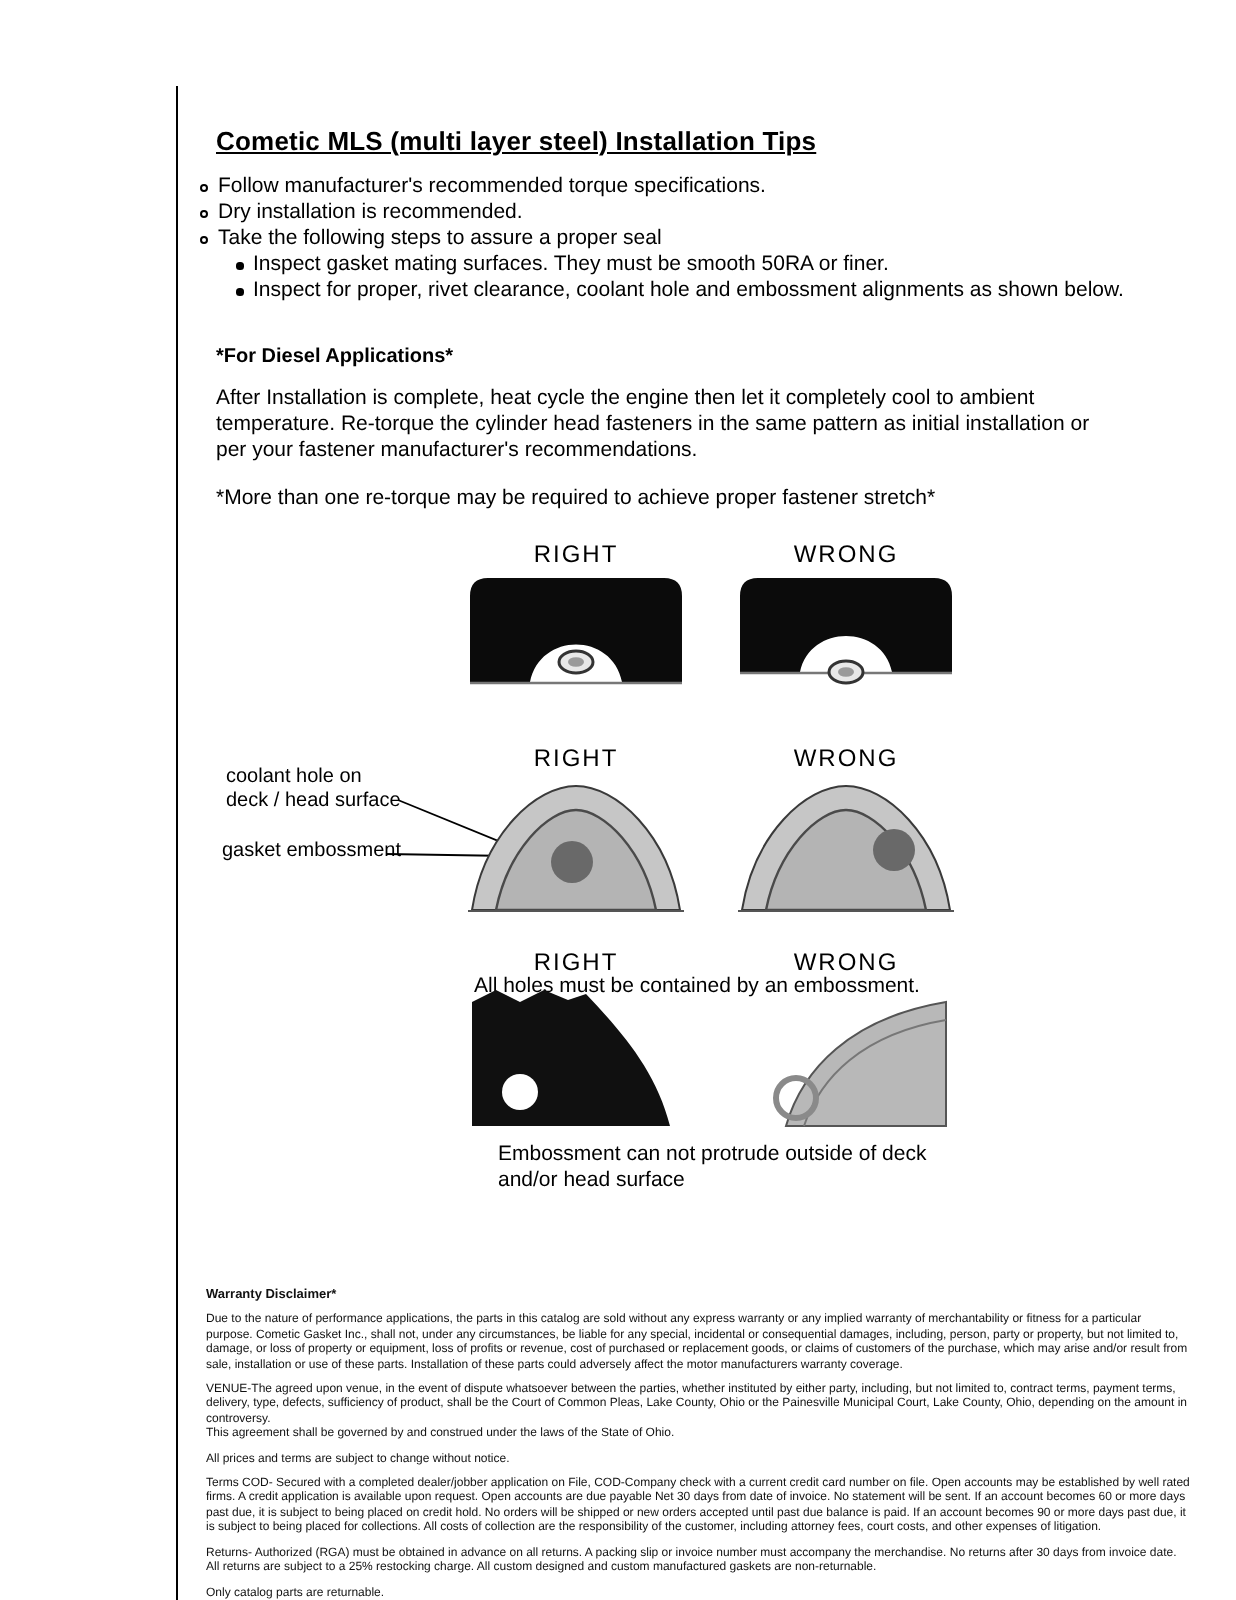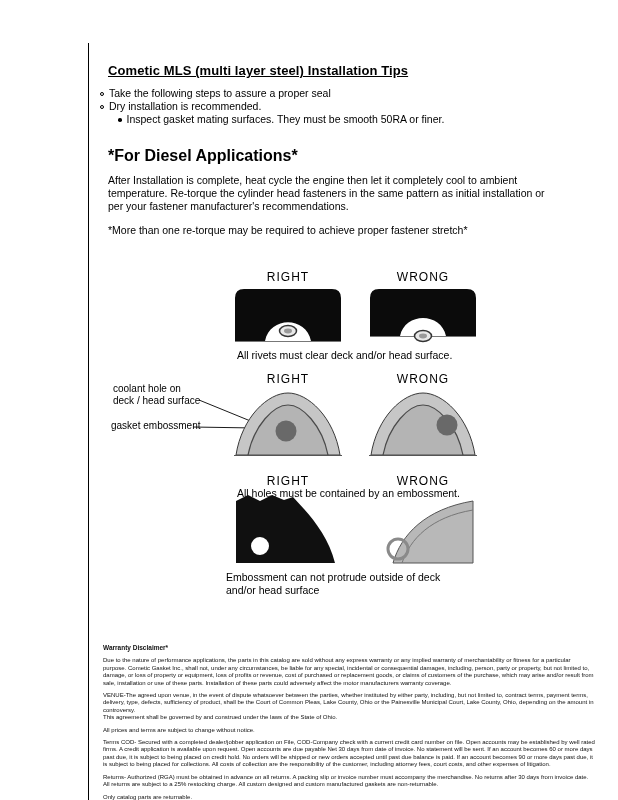--- a/index.html
+++ b/index.html
@@ -14,21 +14,21 @@
 
   
   .col { position:absolute; left:108px; top:20px; width:458px; }
   .title { font-size:13px; font-weight:700; text-decoration:underline; margin-bottom:9px; letter-spacing:.1px; }
   .tips { font-size:10.5px; line-height:13px; margin-left:-8px; }
   .tip { display:flex; align-items:flex-start; }
   .tip .b { flex:0 0 auto; margin:4.5px 5px 0 0; }
   .b-circle { width:4px; height:4px; border:1px solid #000; border-radius:50%; }
   .b-dot { width:3.5px; height:3.5px; background:#000; border-radius:50%; margin-top:5px !important; }
   .tip.sub { margin-left:18px; }
-  .diesel-h { font-size:16px; font-weight:700; margin:21px 0 9px 0; }
+  .diesel-h { font-size:10px; font-weight:700; margin:21px 0 9px 0; }
   .para { font-size:10.5px; line-height:13.2px; margin-bottom:10px; width:452px; }
   .note { margin-top:8px; }
 
   
   .diag-label { position:absolute; width:112px; text-align:center; font-size:12px; letter-spacing:1px; }
   .panel { position:absolute; width:112px; }
   .panel svg { display:block; }
   .caption { position:absolute; font-size:10.5px; line-height:12.5px; }
   .ann { position:absolute; font-size:10px; line-height:11.5px; }
 
@@ -45,29 +45,37 @@
 
 <div class="page">
   <div class="rule-left"></div>
 
   <div class="col">
     <div class="title">Cometic MLS (multi layer steel) Installation Tips</div>
 
     <div class="tips">
       <div class="tip">
         <span class="b b-circle"></span>
-        <span>Take the following steps to assure a proper seal</span>
+        <span>Follow manufacturer's recommended torque specifications.</span>
       </div>
       <div class="tip">
         <span class="b b-circle"></span>
         <span>Dry installation is recommended.</span>
       </div>
+      <div class="tip">
+        <span class="b b-circle"></span>
+        <span>Take the following steps to assure a proper seal</span>
+      </div>
       <div class="tip sub">
         <span class="b b-dot"></span>
         <span>Inspect gasket mating surfaces.  They must be smooth 50RA or finer.</span>
+      </div>
+      <div class="tip sub">
+        <span class="b b-dot"></span>
+        <span>Inspect for proper, rivet clearance, coolant hole and embossment alignments as shown below.</span>
       </div>
     </div>
 
     <div class="diesel-h">*For Diesel Applications*</div>
     <p class="para">After Installation is complete, heat cycle the engine then let it completely cool to ambient temperature. Re-torque the cylinder head fasteners in the same pattern as initial installation or per your fastener manufacturer's recommendations.</p>
     <p class="para note">*More than one re-torque may be required to achieve proper fastener stretch*</p>
   </div>
 
   <div class="diag-label" style="left:232px; top:227px;">RIGHT</div>
   <div class="diag-label" style="left:367px; top:227px;">WRONG</div>
@@ -81,21 +89,20 @@
     </svg>
   </div>
   <div class="panel" style="left:367px; top:243px;">
     <svg viewBox="0 0 112 57" width="112" height="57">
       <path d="M3,50 L3,12 Q3,3 12,3 L100,3 Q109,3 109,12 L109,50 L79,50 C74,26 38,26 33,50 Z" fill="#0b0b0b"></path>
       <line x1="3" y1="50.5" x2="109" y2="50.5" stroke="#777" stroke-width="1.2"></line>
       <ellipse cx="56" cy="50" rx="8.5" ry="5.5" fill="#e8e8e8" stroke="#333" stroke-width="1.5"></ellipse>
       <ellipse cx="56" cy="50" rx="4" ry="2.4" fill="#9a9a9a"></ellipse>
     </svg>
   </div>
-  <div class="caption" style="left:237px; top:306px;">All rivets must clear deck and/or head surface.</div>
 
   <div class="diag-label" style="left:232px; top:329px;">RIGHT</div>
   <div class="diag-label" style="left:367px; top:329px;">WRONG</div>
 
   <div class="ann" style="left:113px; top:340px; text-align:left;">
     <div>coolant hole on</div>
     <div>deck / head surface</div>
   </div>
   <div class="ann" style="left:111px; top:377px;">gasket embossment</div>
 
@@ -131,21 +138,21 @@
       <circle cx="28" cy="57" r="9" fill="#ffffff"></circle>
     </svg>
   </div>
   <div class="panel" style="left:367px; top:446px;">
     <svg viewBox="0 0 112 77" width="112" height="77">
       <path d="M26,74 C34,46 58,20 106,12 L106,74 Z" fill="#b8b8b8" stroke="#555" stroke-width="1"></path>
       <path d="M35,74 C43,50 64,28 106,21" fill="none" stroke="#777" stroke-width="1"></path>
       <circle cx="31" cy="60" r="10" fill="none" stroke="#8a8a8a" stroke-width="3"></circle>
     </svg>
   </div>
-  <div class="caption" style="left:226px; top:528px; width:230px;">Embossment can not protrude outside of deck and/or head surface</div>
+  <div class="caption" style="left:249px; top:528px; width:230px;">Embossment can not protrude outside of deck and/or head surface</div>
 
   <div class="disclaimer">
     <p class="head">Warranty Disclaimer*</p>
     <p>Due to the nature of performance applications, the parts in this catalog are sold without any express warranty or any implied warranty of merchantability or fitness for a particular purpose.  Cometic Gasket Inc., shall not, under any circumstances, be liable for any special, incidental or consequential damages, including, person, party or property, but not limited to, damage, or loss of property or equipment, loss of profits or revenue, cost of purchased or replacement goods, or claims of customers of the purchase, which may arise and/or result from sale, installation or use of these parts.  Installation of these parts could adversely affect the motor manufacturers warranty coverage.</p>
     <p class="tight">VENUE-The agreed upon venue, in the event of dispute whatsoever between the parties, whether instituted by either party, including, but not limited to, contract terms, payment terms, delivery, type, defects, sufficiency of product, shall be the Court of Common Pleas, Lake County, Ohio or the Painesville Municipal Court, Lake County, Ohio, depending on the amount in controversy.</p>
     <p>This agreement shall be governed by and construed under the laws of the State of Ohio.</p>
     <p>All prices and terms are subject to change without notice.</p>
     <p>Terms COD- Secured with a completed dealer/jobber application on File, COD-Company check with a current credit card number on file.  Open accounts may be established by well rated firms.  A credit application is available upon request.  Open accounts are due payable Net 30 days from date of invoice.  No statement will be sent.  If an account becomes 60 or more days past due, it is subject to being placed on credit hold.  No orders will be shipped or new orders accepted until past due balance is paid.  If an account becomes 90 or more days past due, it is subject to being placed for collections.  All costs of collection are the responsibility of the customer, including attorney fees, court costs, and other expenses of litigation.</p>
     <p>Returns- Authorized (RGA) must be obtained in advance on all returns.  A packing slip or invoice number must accompany the merchandise.  No returns after 30 days from invoice date.  All returns are subject to a 25% restocking charge.  All custom designed and custom manufactured gaskets are non-returnable.</p>
     <p class="tight">Only catalog parts are returnable.</p>

